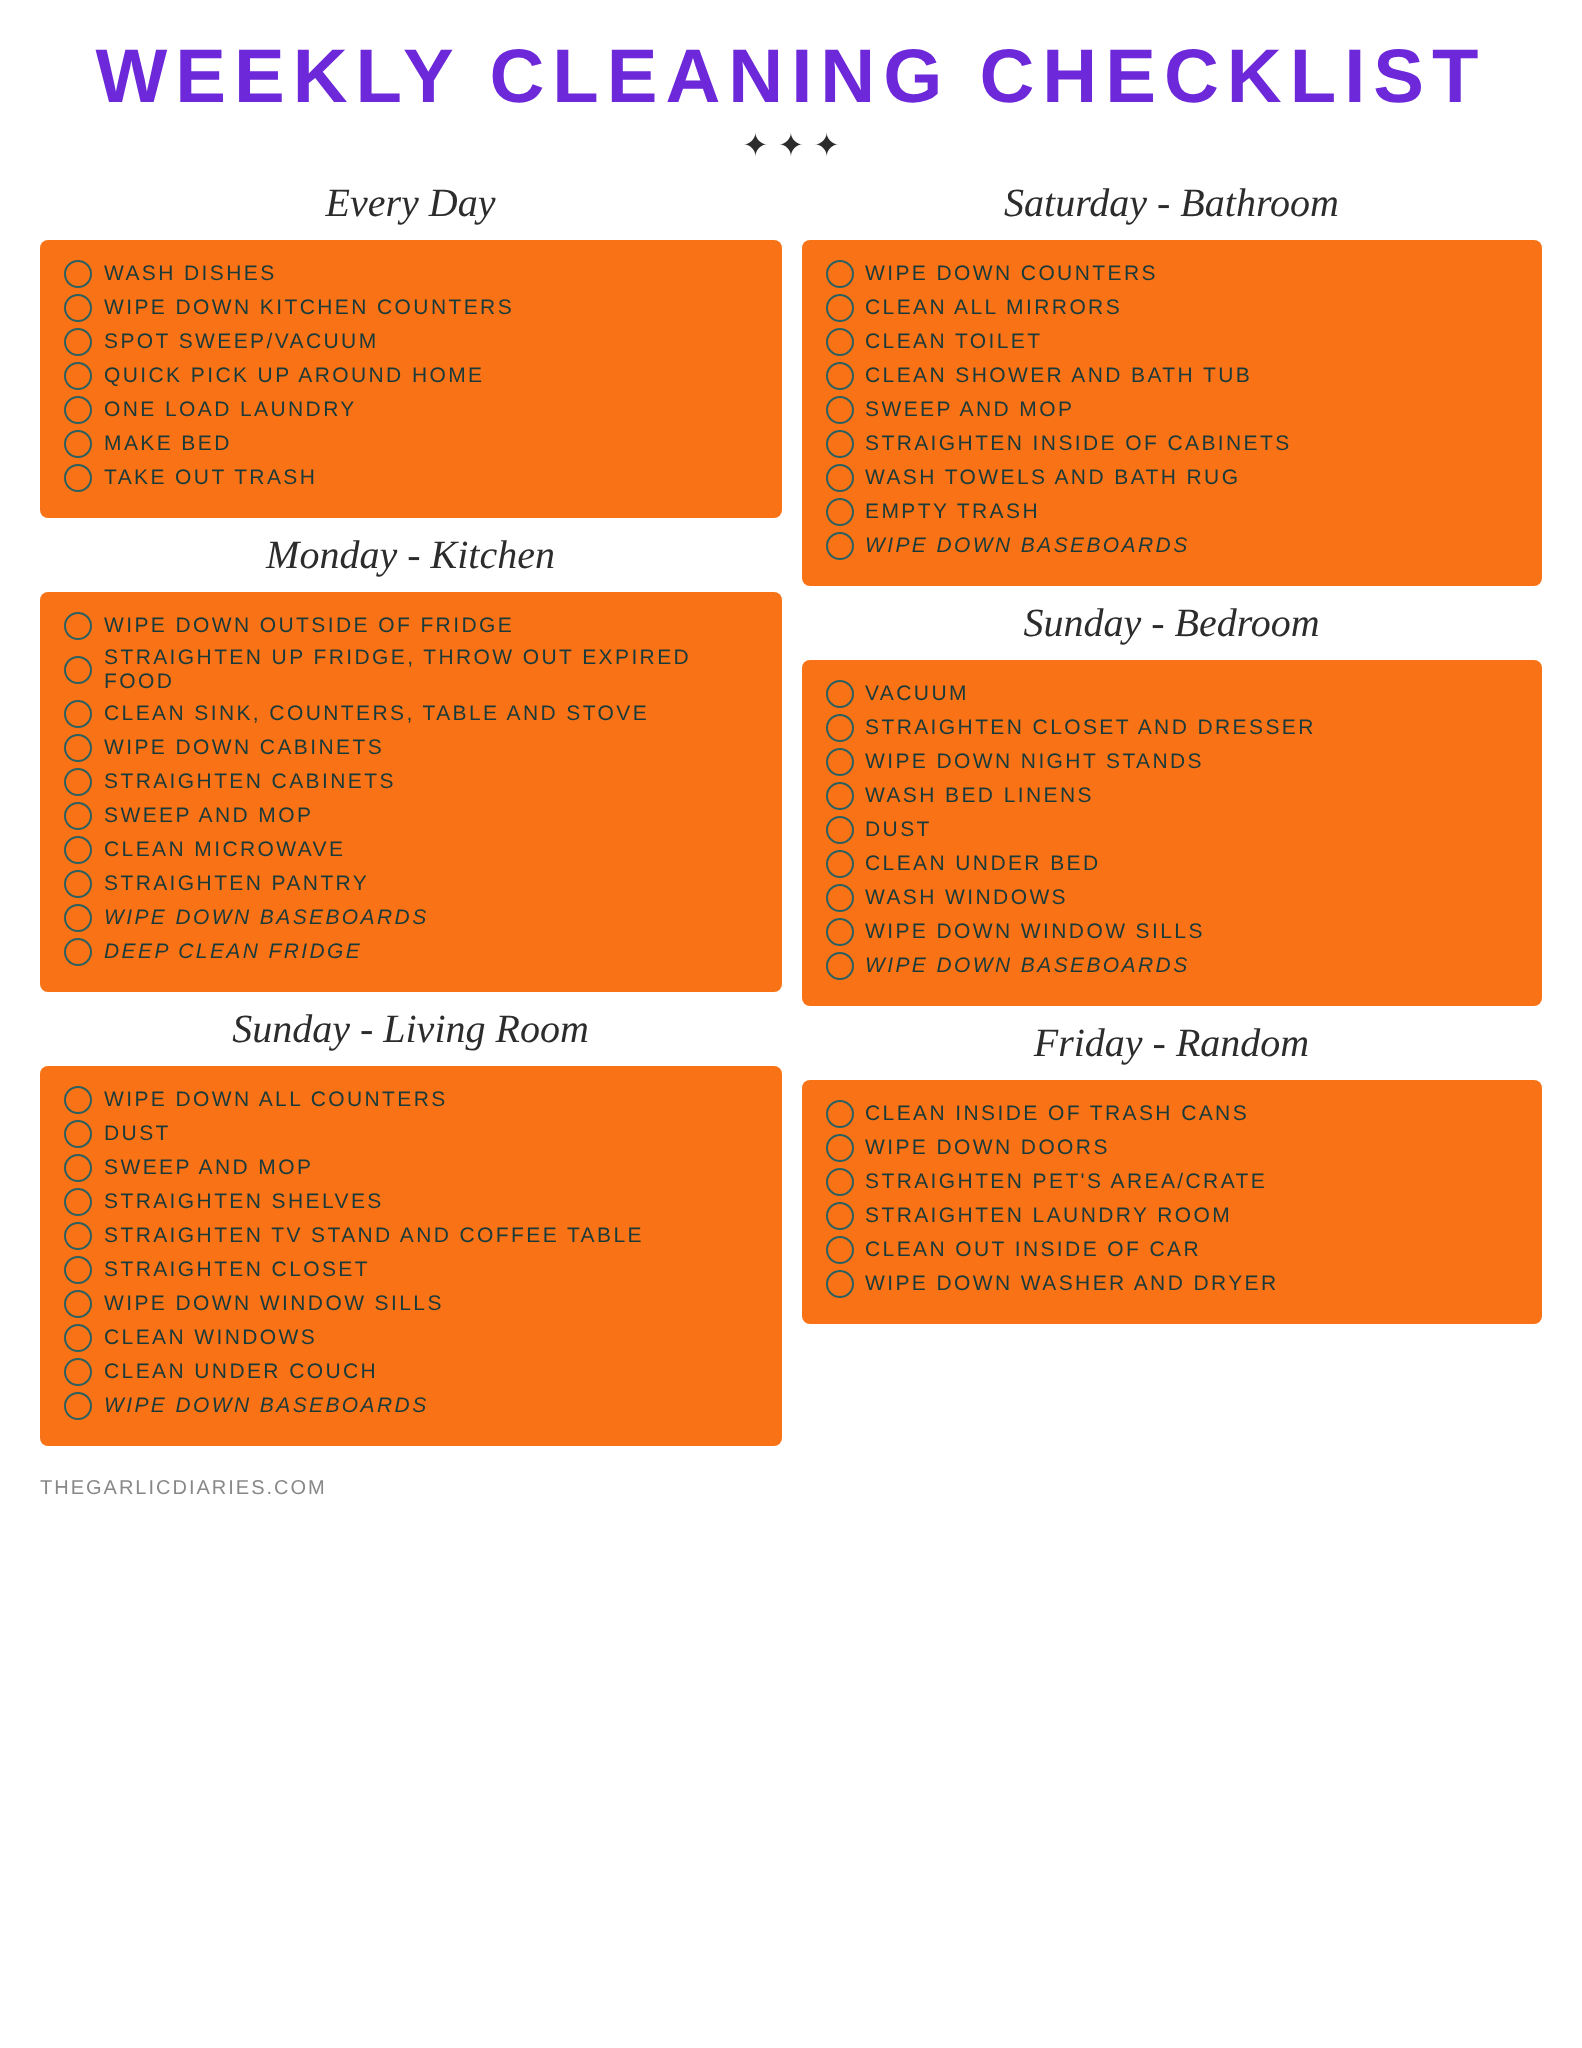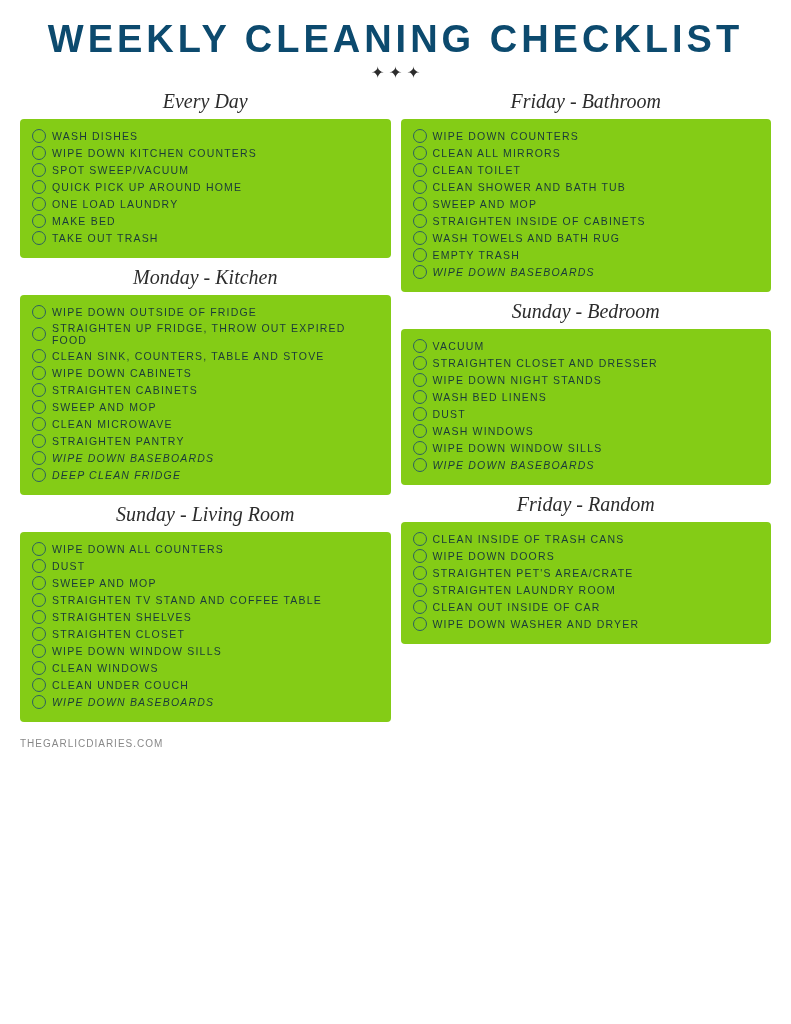--- a/index.html
+++ b/index.html
@@ -9,21 +9,21 @@
       background: #ffffff;
       font-family: 'Arial', sans-serif;
       padding: 10px 20px 20px 20px;
     }
 
     .page-title {
       text-align: center;
       font-size: 38px;
       font-weight: bold;
       letter-spacing: 4px;
-      color: #0c4a6e;
+      color: #6d28d9;
       margin-bottom: 2px;
       margin-top: 8px;
       font-family: 'Arial', sans-serif;
       text-transform: uppercase;
     }
 
     .decorative-line {
       text-align: center;
       color: #2c2c2c;
       font-size: 16px;
@@ -39,21 +39,21 @@
     .section-title {
       text-align: center;
       font-size: 20px;
       color: #2c2c2c;
       margin-bottom: 6px;
       font-style: italic;
       font-family: Georgia, serif;
     }
 
     .checklist-box {
-      background: #84cc16;
+      background: #f97316;
       border-radius: 4px;
       padding: 10px 12px;
       margin-bottom: 8px;
     }
 
     .checklist-item {
       display: flex;
       align-items: center;
       gap: 6px;
       margin-bottom: 3px;
@@ -193,28 +193,28 @@
         <div class="checklist-item">
             <div class="circle"></div>
             <span class="item-text">DUST</span>
           </div>
         <div class="checklist-item">
             <div class="circle"></div>
             <span class="item-text">SWEEP AND MOP</span>
           </div>
         <div class="checklist-item">
             <div class="circle"></div>
+            <span class="item-text">STRAIGHTEN SHELVES</span>
+          </div>
+        <div class="checklist-item">
+            <div class="circle"></div>
             <span class="item-text">STRAIGHTEN TV STAND AND COFFEE TABLE</span>
           </div>
         <div class="checklist-item">
             <div class="circle"></div>
-            <span class="item-text">STRAIGHTEN SHELVES</span>
-          </div>
-        <div class="checklist-item">
-            <div class="circle"></div>
             <span class="item-text">STRAIGHTEN CLOSET</span>
           </div>
         <div class="checklist-item">
             <div class="circle"></div>
             <span class="item-text">WIPE DOWN WINDOW SILLS</span>
           </div>
         <div class="checklist-item">
             <div class="circle"></div>
             <span class="item-text">CLEAN WINDOWS</span>
           </div>
@@ -227,21 +227,21 @@
             <span class="item-text" style="font-style:italic;">WIPE DOWN BASEBOARDS</span>
           </div>
       </div>
     </div>
 
   </div>
 
   <div>
 
     <div class="section-wrapper">
-      <div class="section-title">Friday - Bathroom</div>
+      <div class="section-title">Saturday - Bathroom</div>
       <div class="checklist-box">
         <div class="checklist-item">
             <div class="circle"></div>
             <span class="item-text">WIPE DOWN COUNTERS</span>
           </div>
         <div class="checklist-item">
             <div class="circle"></div>
             <span class="item-text">CLEAN ALL MIRRORS</span>
           </div>
         <div class="checklist-item">
@@ -290,20 +290,24 @@
             <div class="circle"></div>
             <span class="item-text">WIPE DOWN NIGHT STANDS</span>
           </div>
         <div class="checklist-item">
             <div class="circle"></div>
             <span class="item-text">WASH BED LINENS</span>
           </div>
         <div class="checklist-item">
             <div class="circle"></div>
             <span class="item-text">DUST</span>
+          </div>
+        <div class="checklist-item">
+            <div class="circle"></div>
+            <span class="item-text">CLEAN UNDER BED</span>
           </div>
         <div class="checklist-item">
             <div class="circle"></div>
             <span class="item-text">WASH WINDOWS</span>
           </div>
         <div class="checklist-item">
             <div class="circle"></div>
             <span class="item-text">WIPE DOWN WINDOW SILLS</span>
           </div>
         <div class="checklist-item italic-item">

